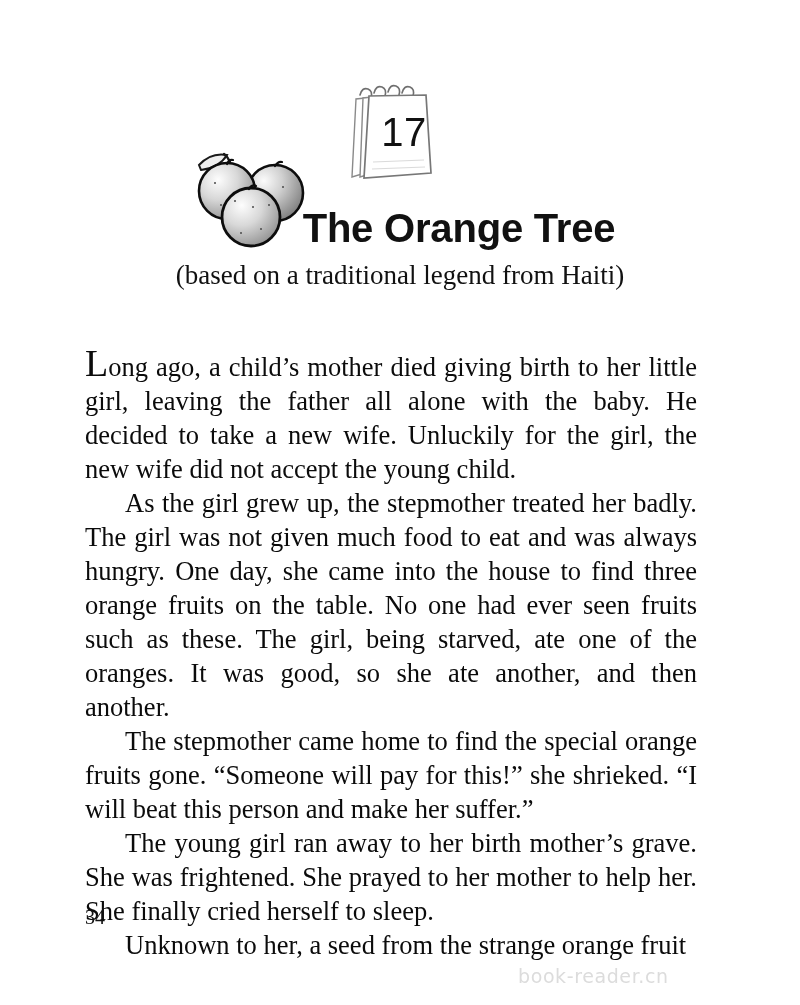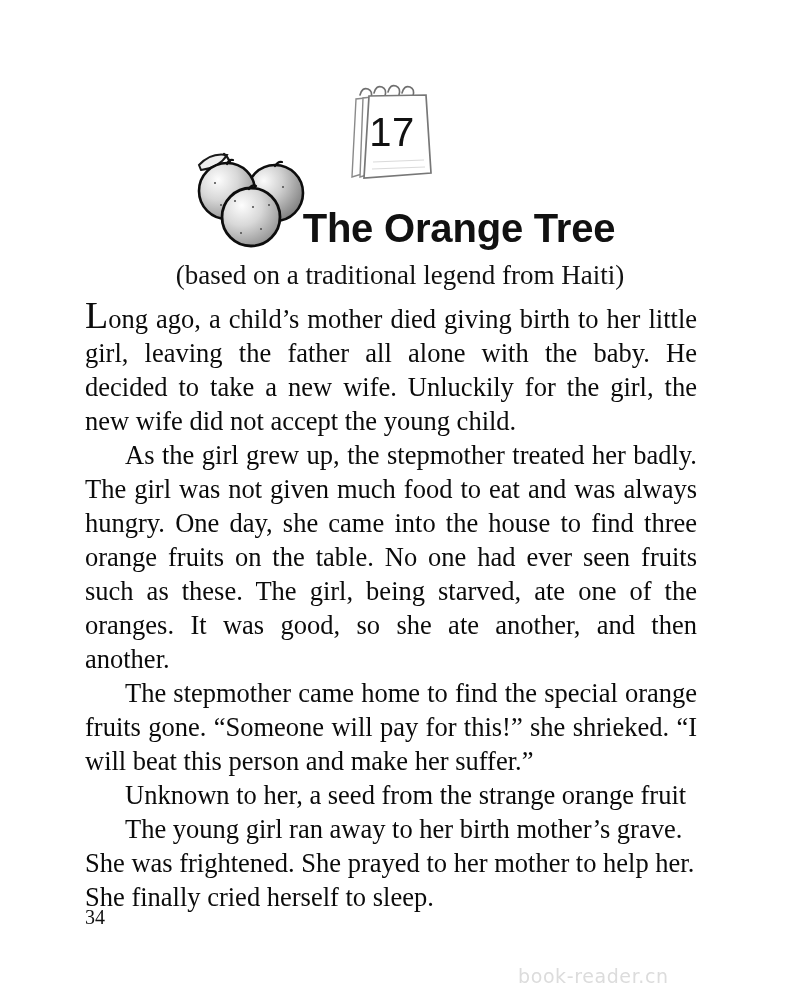--- a/index.html
+++ b/index.html
@@ -29,21 +29,21 @@
   .calendar {
     position: absolute;
     left: 336px;
     top: 78px;
     width: 112px;
     height: 112px;
   }
   .calendar svg { display: block; }
   .chapter-number {
     position: absolute;
-    left: 0;
+    left: 12px;
     top: 34px;
     width: 112px;
     text-align: center;
     font-family: "Liberation Sans", "DejaVu Sans", sans-serif;
     font-size: 40px;
     line-height: 40px;
     font-weight: 400;
     letter-spacing: 0.5px;
     color: #111111;
   }
@@ -99,20 +99,21 @@
     text-justify: inter-word;
     color: #0b0b0b;
     hyphens: none;
   }
   .body-text p {
     margin: 0;
     text-indent: 40px;
   }
   .body-text p.first {
     text-indent: 0;
+    margin-top: 48px;
   }
   .body-text p:last-child {
     text-align: left;
   }
   .initial-cap {
     font-size: 38px;
     line-height: 34px;
   }
 
   
@@ -207,19 +208,19 @@
   </div>
 
   <div class="chapter-title">The Orange Tree</div>
   <div class="chapter-subtitle">(based on a traditional legend from Haiti)</div>
 </div>
 
 <div class="body-text">
   <p class="first"><span class="initial-cap">L</span><span>ong ago, a child’s mother died giving birth to her little girl, leaving the father all alone with the baby. He decided to take a new wife. Unluckily for the girl, the new wife did not accept the young child.</span></p>
   <p>As the girl grew up, the stepmother treated her badly. The girl was not given much food to eat and was always hungry. One day, she came into the house to find three orange fruits on the table. No one had ever seen fruits such as these. The girl, being starved, ate one of the oranges. It was good, so she ate another, and then another.</p>
   <p>The stepmother came home to find the special orange fruits gone. “Someone will pay for this!” she shrieked. “I will beat this person and make her suffer.”</p>
+  <p>The young girl ran away to her birth mother’s grave. She was frightened. She prayed to her mother to help her. She finally cried herself to sleep.</p>
   <p>Unknown to her, a seed from the strange orange fruit</p>
-  <p>The young girl ran away to her birth mother’s grave. She was frightened. She prayed to her mother to help her. She finally cried herself to sleep.</p>
 </div>
 
 <div class="page-number">34</div>
 
 <div class="watermark">book-reader.cn</div>
 
 </body></html>

